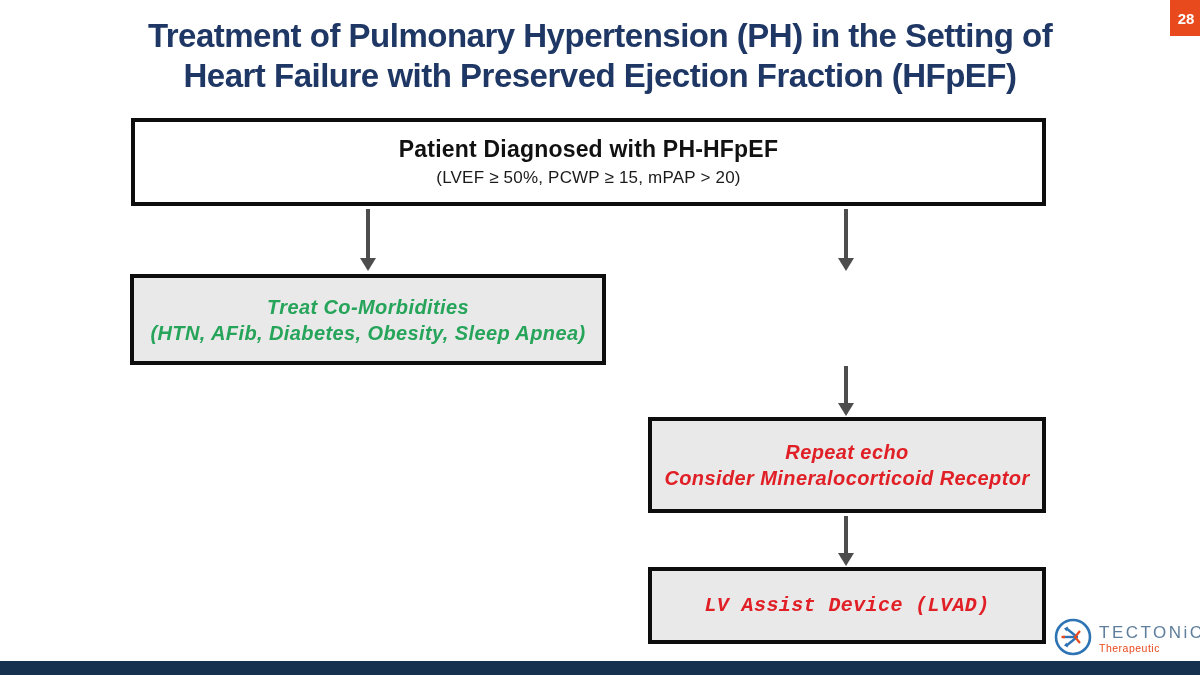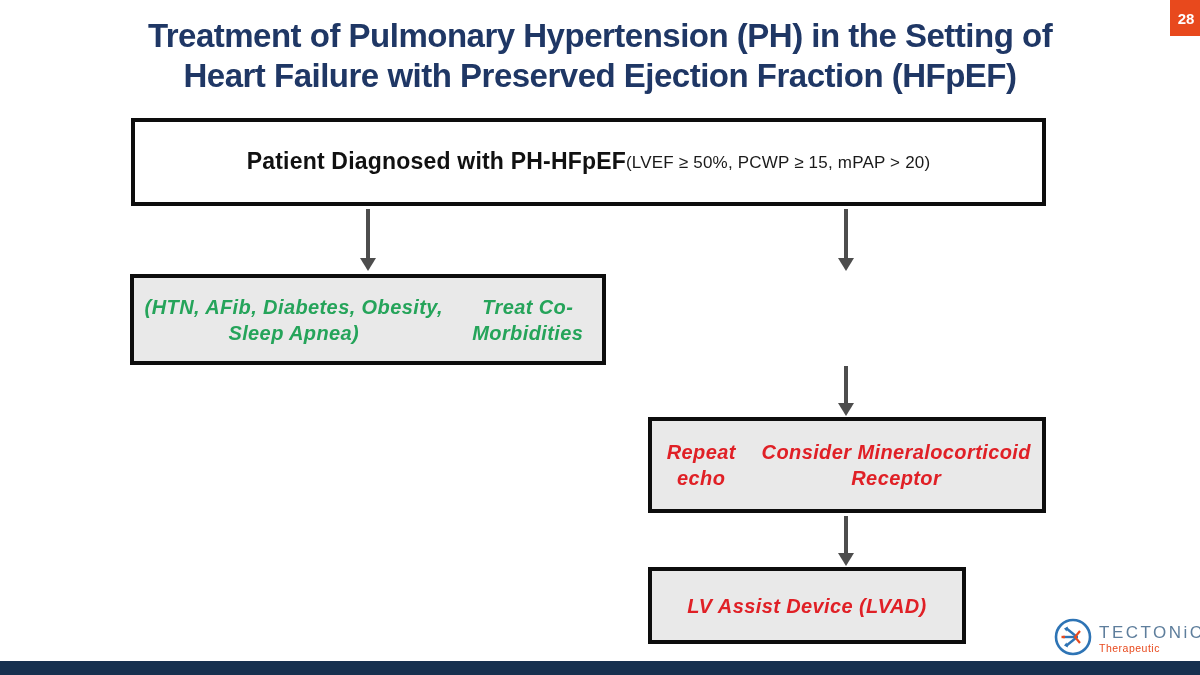--- a/index.html
+++ b/index.html
@@ -39,34 +39,34 @@
     line-height: 1.2;
     letter-spacing: -0.5px;
   }
 
   
   .flow-box {
     position: absolute;
     box-sizing: border-box;
     border: 4px solid var(--border-black, #0D0D0D);
     display: flex;
-    flex-direction: row;
+    flex-direction: column;
     align-items: center;
     justify-content: center;
     text-align: center;
     line-height: 1.3;
   }
   .flow-box.white { background: #ffffff; }
   .flow-box.gray  { background: var(--box-fill, #E9E9E9); }
 
   .box-diagnosis { left: 131px; top: 118px; width: 915px; height: 88px; }
   .box-comorbid  { left: 130px; top: 274px; width: 476px; height: 91px; }
   .box-sglt2     { left: 648px; top: 274px; width: 398px; height: 89px; }
   .box-echo      { left: 648px; top: 417px; width: 398px; height: 96px; }
-  .box-lvad      { left: 648px; top: 567px; width: 318px; height: 77px; }
+  .box-lvad      { left: 648px; top: 567px; width: 398px; height: 77px; font-family: Liberation Mono, monospace; }
 
   .diag-title { font-size: 23px; font-weight: bold; color: #111111; letter-spacing: 0.2px; }
   .diag-sub   { font-size: 17px; color: #1a1a1a; letter-spacing: 0.2px; margin-top: 2px; }
 
   .green-text { color: var(--green-text, #25A45A); font-weight: bold; font-style: italic; font-size: 20px; letter-spacing: 0.4px; }
   .red-text   { color: var(--red-text, #E02026); font-weight: bold; font-style: italic; font-size: 20px; letter-spacing: 0.4px; }
 
   
   .arrow-shaft {
     position: absolute;
@@ -139,22 +139,22 @@
     <div class="diag-sub">(LVEF ≥ 50%, PCWP ≥ 15, mPAP &gt; 20)</div>
   </div>
 
   <div class="arrow-shaft a1-shaft"></div>
   <div class="arrow-head a1-head"></div>
 
   <div class="arrow-shaft a2-shaft"></div>
   <div class="arrow-head a2-head"></div>
 
   <div class="flow-box gray box-comorbid">
+    <div class="green-text">Treat Co-Morbidities</div>
     <div class="green-text">(HTN, AFib, Diabetes, Obesity, Sleep Apnea)</div>
-    <div class="green-text">Treat Co-Morbidities</div>
   </div>
 
 
   <div class="arrow-shaft a3-shaft"></div>
   <div class="arrow-head a3-head"></div>
 
   <div class="flow-box gray box-echo">
     <div class="red-text">Repeat echo</div>
     <div class="red-text">Consider Mineralocorticoid Receptor</div>
   </div>

